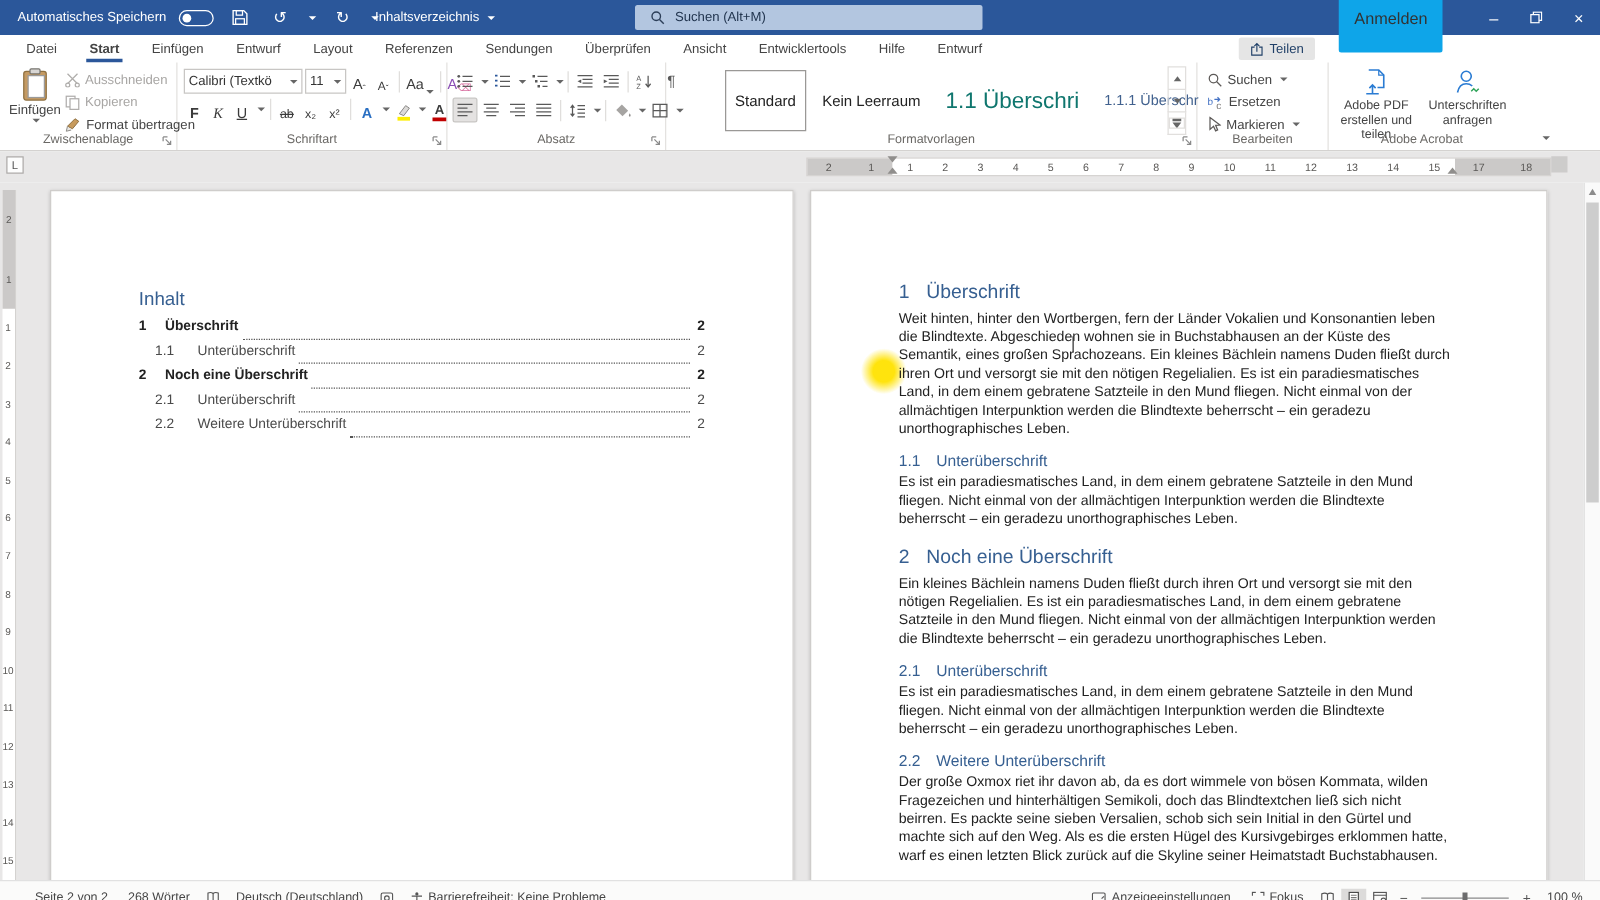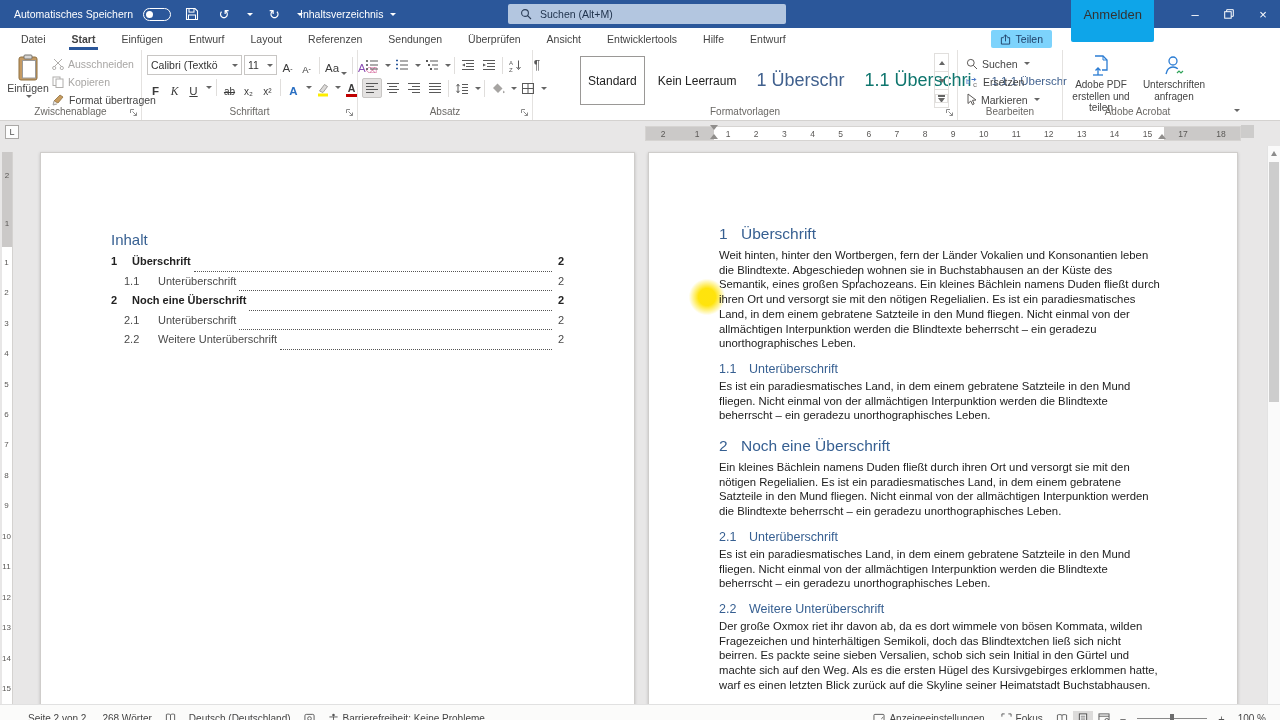--- a/index.html
+++ b/index.html
@@ -18,21 +18,21 @@
   .search-box { position:absolute; left:508px; top:4px; width:278px; height:20px; background:#b3c6e0; border-radius:2px; display:flex; align-items:center; gap:8px; padding-left:12px; color:#21344e; font-size:10.5px; }
   .tb-right { position:absolute; right:0; top:0; height:28px; display:flex; align-items:center; }
   .signin-btn { background:#0ea5e9; color:#333; font-size:13px; padding:20px 12px; border-radius:2px; margin-right:24px; }
   .win-btn { width:34px; height:28px; display:flex; align-items:center; justify-content:center; color:#fff; font-size:13px; }
 
   
   .tabbar { position:absolute; left:0; top:28px; width:1068px; height:22px; background:#fff; display:flex; align-items:stretch; padding-left:8px; }
   .tab { padding:0 13px; display:flex; align-items:center; font-size:10.5px; color:#444; position:relative; }
   .tab.active { font-weight:700; }
   .tab.active::after { content:""; position:absolute; left:10px; right:10px; bottom:0; height:3px; background:#2b579a; }
-  .share-btn { position:absolute; right:16px; top:2px; height:18px; background:#7dd3fc; border-radius:2px; color:#1f3f67; font-size:10.5px; display:flex; align-items:center; gap:5px; padding:0 9px; }
+  .share-btn { position:absolute; right:16px; top:2px; height:18px; background:#e5e5e5; border-radius:2px; color:#1f3f67; font-size:10.5px; display:flex; align-items:center; gap:5px; padding:0 9px; }
 
   
   .ribbon { position:absolute; left:0; top:50px; width:1280px; height:71px; background:#fff; border-bottom:1px solid #d4d2d0; }
   .rgroup { position:absolute; top:0; height:70px; border-right:1px solid #e4e2e0; }
   .glabel { position:absolute; bottom:3px; left:0; right:0; text-align:center; font-size:10px; color:#6a6865; }
   .launcher { position:absolute; right:3px; bottom:3px; opacity:.85; }
   .grayed { color:#a8a6a4 !important; }
   .mini-row { position:absolute; left:52px; display:flex; align-items:center; gap:4px; height:17px; font-size:10.5px; color:#444; white-space:nowrap; }
   .chv { width:0; height:0; border-left:3px solid transparent; border-right:3px solid transparent; border-top:3.5px solid #666; display:inline-block; margin-left:2px; }
   .chv.white { border-top-color:#fff; }
@@ -456,23 +456,20 @@
     <div class="gallery">
 
         <div class="style-cell st-normal sel">
           <span>Standard</span>
         </div>
 
         <div class="style-cell st-normal">
           <span>Kein Leerraum</span>
         </div>
 
-        <div class="style-cell st-h1">
-          <span>1 Überschr</span>
-        </div>
 
         <div class="style-cell st-h2">
           <span>1.1 Überschri</span>
         </div>
 
         <div class="style-cell st-h3">
           <span>1.1.1 Überschr</span>
         </div>
 
     </div>

